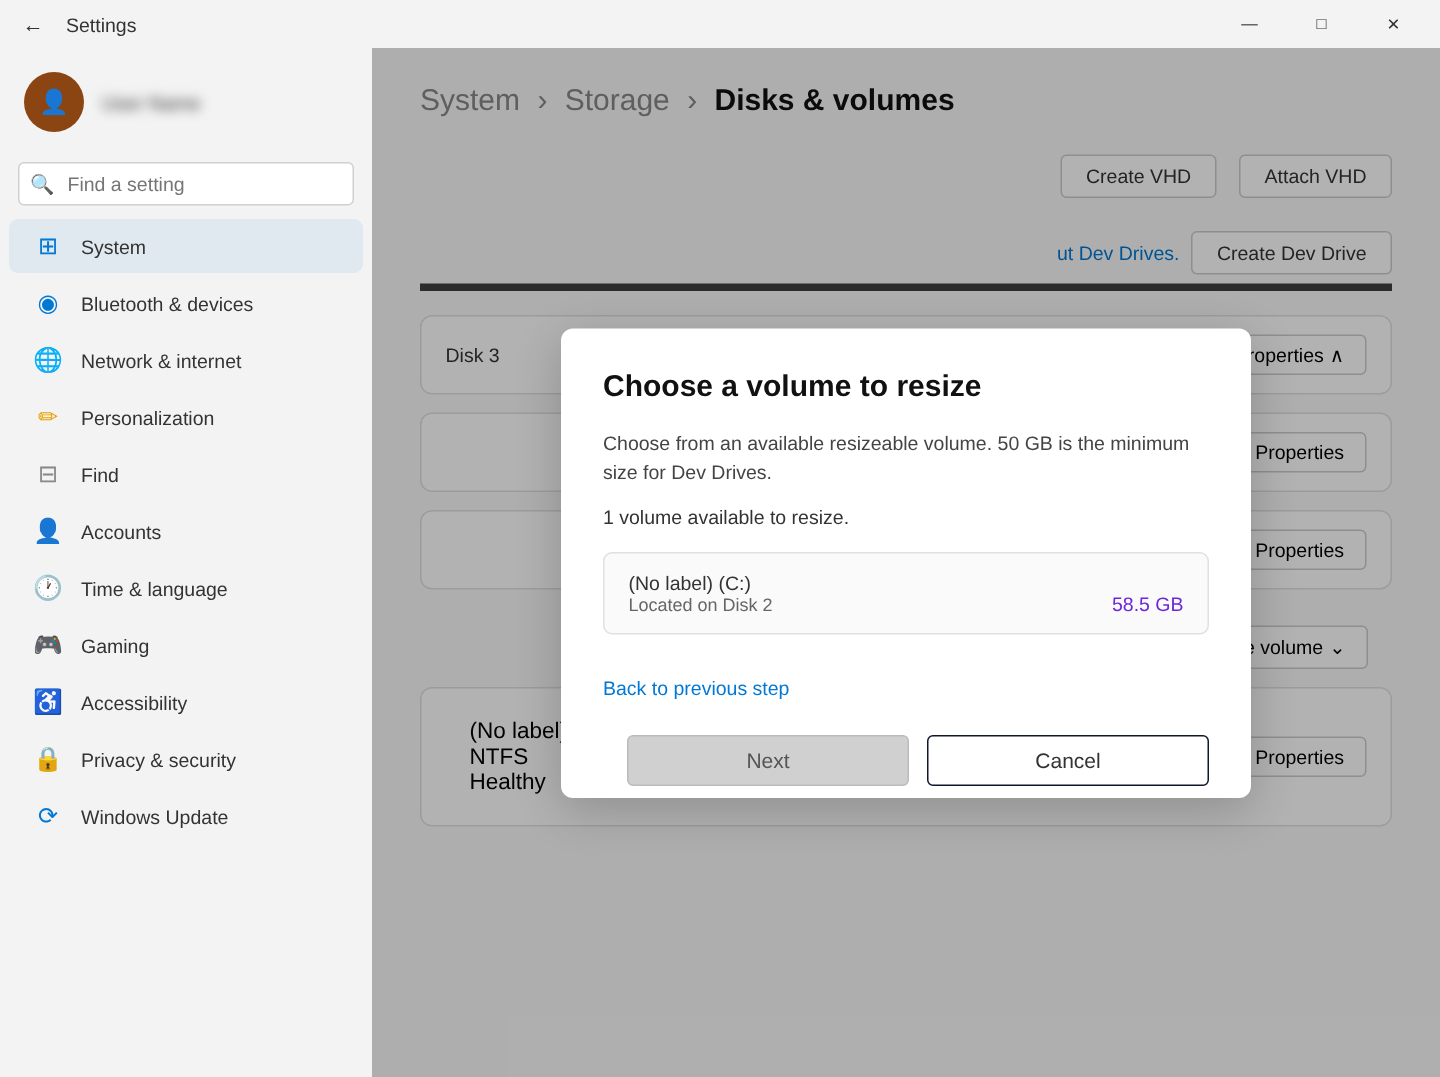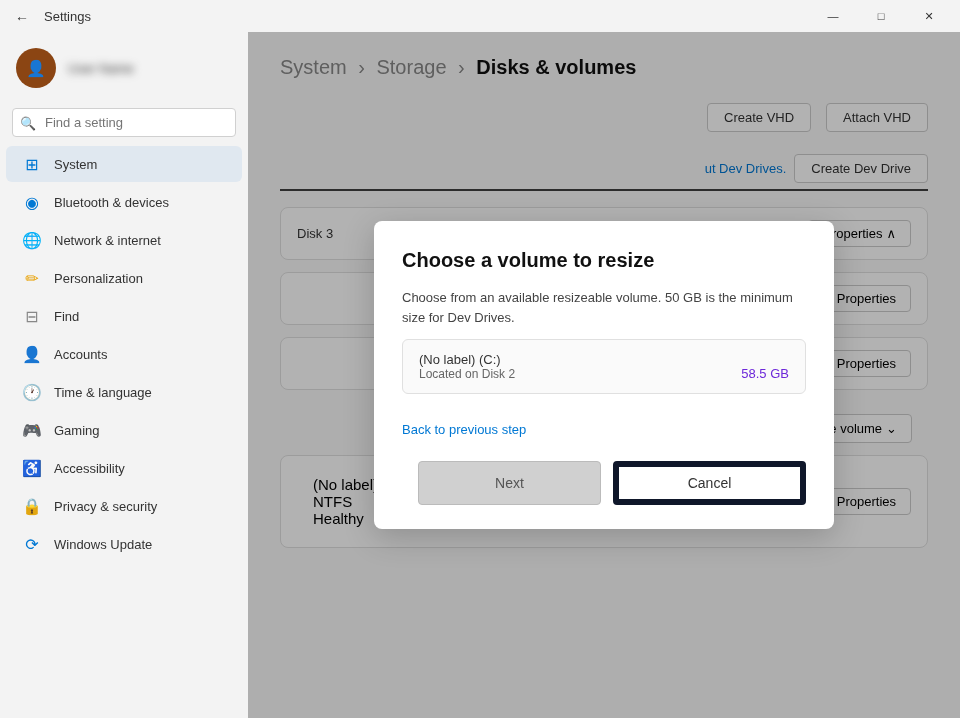--- a/index.html
+++ b/index.html
@@ -222,21 +222,21 @@
       background: rgba(0,0,0,0.3);
       display: flex;
       align-items: center;
       justify-content: center;
       z-index: 100;
     }
     .modal {
       background: white;
       border-radius: 8px;
       width: 460px;
-      padding: 28px 28px 24px 28px;
+      padding: 28px 28px 8px 28px;
       box-shadow: 0 8px 32px rgba(0,0,0,0.2);
     }
     .modal-title {
       font-size: 20px;
       font-weight: 600;
       color: #111;
       margin-bottom: 16px;
     }
     .modal-desc {
       font-size: 13px;
@@ -286,21 +286,21 @@
       border: 1px solid #bbb;
       border-radius: 4px;
       cursor: pointer;
       font-size: 14px;
       color: #555;
     }
     .modal-btn-cancel {
       flex: 1;
       padding: 8px 0;
       background: white;
-      border: 6px solid #0f172a;
+      border: 1px solid #0f172a;
       border-radius: 4px;
       cursor: pointer;
       font-size: 14px;
       color: #333;
     }
 
     
     .icon-system { color: #0078d4; }
     .icon-bluetooth { color: #0078d4; }
     .icon-network { color: #0078d4; }
@@ -395,21 +395,21 @@
       <span class="crumb-dim">Storage</span>
       <span class="crumb-sep"> › </span>
       <span class="crumb-active">Disks &amp; volumes</span>
     </div>
 
     <div style="display:flex; justify-content:flex-end; gap:15px; margin-bottom:16px;">
       <button class="content-btn">Create VHD</button>
       <button class="content-btn">Attach VHD</button>
     </div>
 
-    <div style="display:flex; align-items:center; justify-content:flex-end; gap:8px; margin-bottom:16px; padding: 6px 0; border-bottom:2px solid #404040;">
+    <div style="display:flex; align-items:center; justify-content:flex-end; gap:8px; margin-bottom:16px; padding: 6px 0; border-bottom:5px solid #404040;">
       <span class="dev-drive-link">ut Dev Drives.</span>
       <button class="content-btn">Create Dev Drive</button>
     </div>
 
     <div class="disk-section">
       <div class="disk-header">
         <span style="font-size:13px; color:#333;">Disk 3</span>
         <button class="properties-btn">
           <span>Properties</span>
           <span>∧</span>
@@ -455,20 +455,21 @@
       </div>
     </div>
 
     <div class="modal-overlay">
       <div class="modal">
 
         <div class="modal-title">Choose a volume to resize</div>
 
         <p class="modal-desc">Choose from an available resizeable volume. 50 GB is the minimum size for Dev Drives.</p>
 
+        <p class="modal-count">1 volume available to resize.</p>
 
         
         <div class="volume-list-item">
           <div class="volume-item-left">
             <div class="volume-item-name">(No label) (C:)</div>
             <div class="volume-item-loc">Located on Disk 2</div>
           </div>
           <div class="volume-item-size">58.5 GB</div>
         </div>
 

